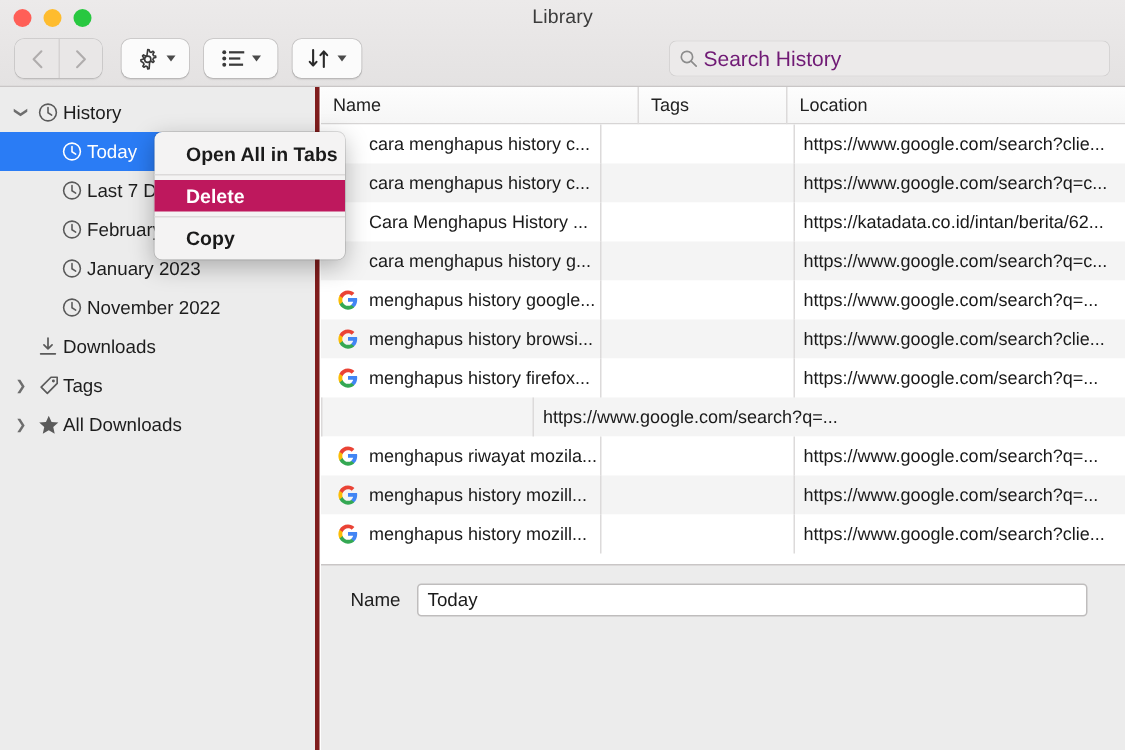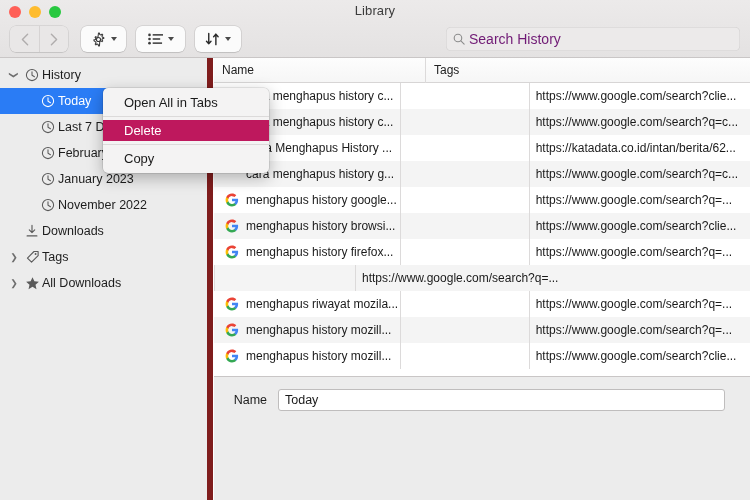--- a/index.html
+++ b/index.html
@@ -66,21 +66,21 @@
     position:absolute; top:3px; left:446px; width:294px; height:24px;
     background:#eceaea; border-radius:5px;
     box-shadow: inset 0 0 0 0.5px rgba(0,0,0,.12);
     display:flex; align-items:center; padding:0 7px; gap:4px;
   }
   .srch-ph { font-size:14px; color:#701a75; }
 
   
   .sidebar {
     position:absolute; top:58px; left:0; width:213px; height:442px;
-    background:#ececec; border-right:6px solid #7f1d1d;
+    background:#ececec; border-right:3px solid #7f1d1d;
     padding-top:4px;
   }
   .sb-row {
     height:26px; display:flex; align-items:center;
     font-size:12.5px; color:#1d1d1d; position:relative;
   }
   .sb-row.sel { background:#2a7cf5; color:#fff; }
   .disc {
     width:16px; margin-left:6px; flex:0 0 16px;
     display:flex; align-items:center; justify-content:center;
@@ -127,24 +127,24 @@
   .det-lbl { width:53px; text-align:right; font-size:12.5px; color:#1d1d1d; }
   .det-inp {
     margin-left:11px; width:447px; height:22px; background:#fff;
     border:1px solid #bfbdbd; border-radius:3px;
     display:flex; align-items:center; padding:0 6px;
     font-size:12.5px; color:#1a1a1a;
   }
 
   
   .ctxmenu {
-    position:absolute; top:88px; left:103px; width:166px;
+    position:absolute; top:88px; left:103px; width:127px;
     background:#f4f3f3; border-radius:5px;
     box-shadow: 0 0 0 0.5px rgba(0,0,0,.16), 0 5px 16px rgba(0,0,0,.28);
-    padding:4px 0; z-index:50;
+    padding:4px 0; z-index:50;font-weight:bold;
   }
   .mi {
     height:21px; display:flex; align-items:center;
     padding-left:21px; font-size:13px; color:#1a1a1a;
   }
   .mi.hl { background:#be185d; color:#fff; }
   .msep { height:1px; background:#dcdada; margin:3px 0; }
 </style>
 </head>
 <body>
@@ -300,20 +300,21 @@
           </svg>
         </span>
         <span class="sb-lbl">All Downloads</span>
       </div>
     </div>
 
   <div class="table">
     <div class="thead">
       <div class="th col-name">Name</div>
       <div class="th col-tags">Tags</div>
+      <div class="th col-loc">Location</div>
     </div>
     <div class="rows" id="tbody">
         <div class="row odd">
           <div class="cell name">
             <span class="favicon"></span>
             <span class="nm">cara menghapus history c...</span>
           </div>
           <div class="cell tags"></div>
           <div class="cell loc">https://www.google.com/search?clie...</div>
         </div>

